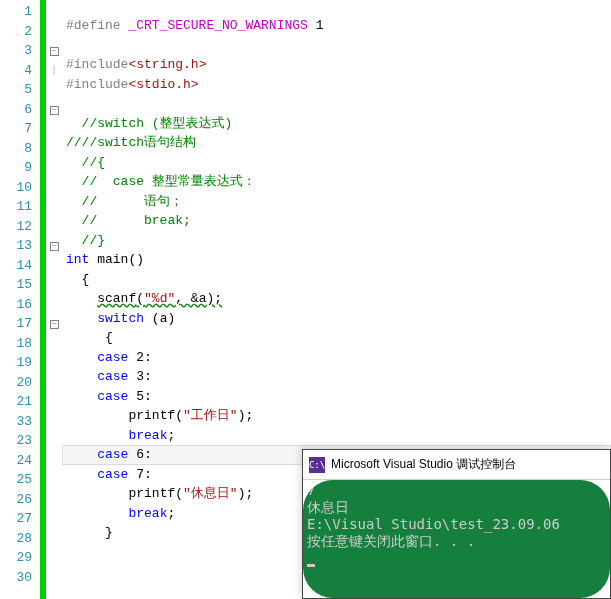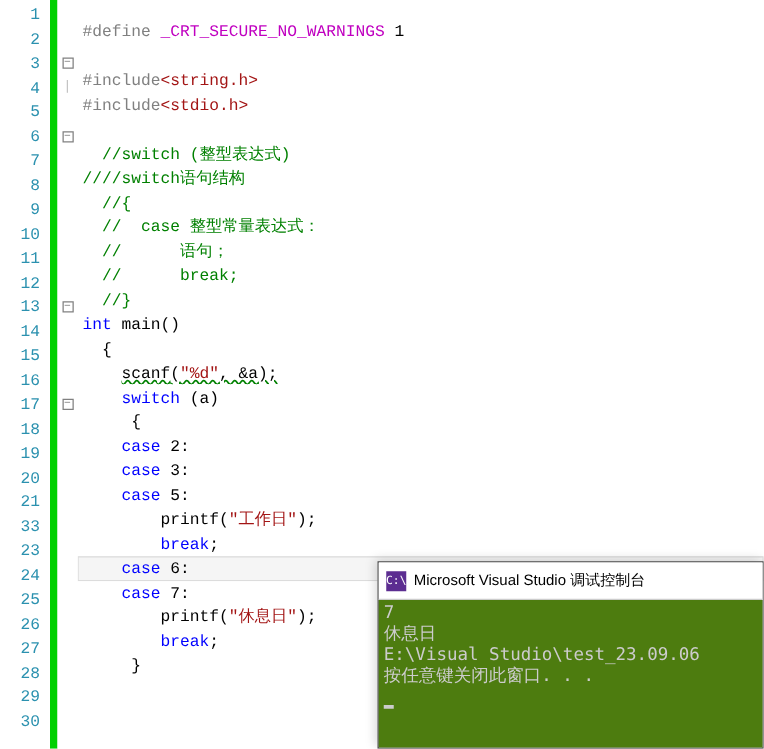--- a/index.html
+++ b/index.html
@@ -114,28 +114,29 @@
     color: #fff;
     font-size: 9px;
     display: inline-flex;
     align-items: center;
     justify-content: center;
     margin-right: 6px;
     font-family: Consolas, monospace;
   }
   .console-body {
     flex: 1;
-    background: #4d7c0f;
+    background: #15803d;
     color: #cccccc;
     font-family: "NSimSun", "SimSun", Consolas, monospace;
     font-size: 14px;
     line-height: 17px;
     padding: 2px 4px;
     white-space: pre;
     overflow: hidden;
+    border-radius: 30px;
   }
   .cursor {
     display: inline-block;
     width: 8px;
     height: 3px;
     background: #ccc;
     vertical-align: bottom;
   }
 </style>
 </head>

